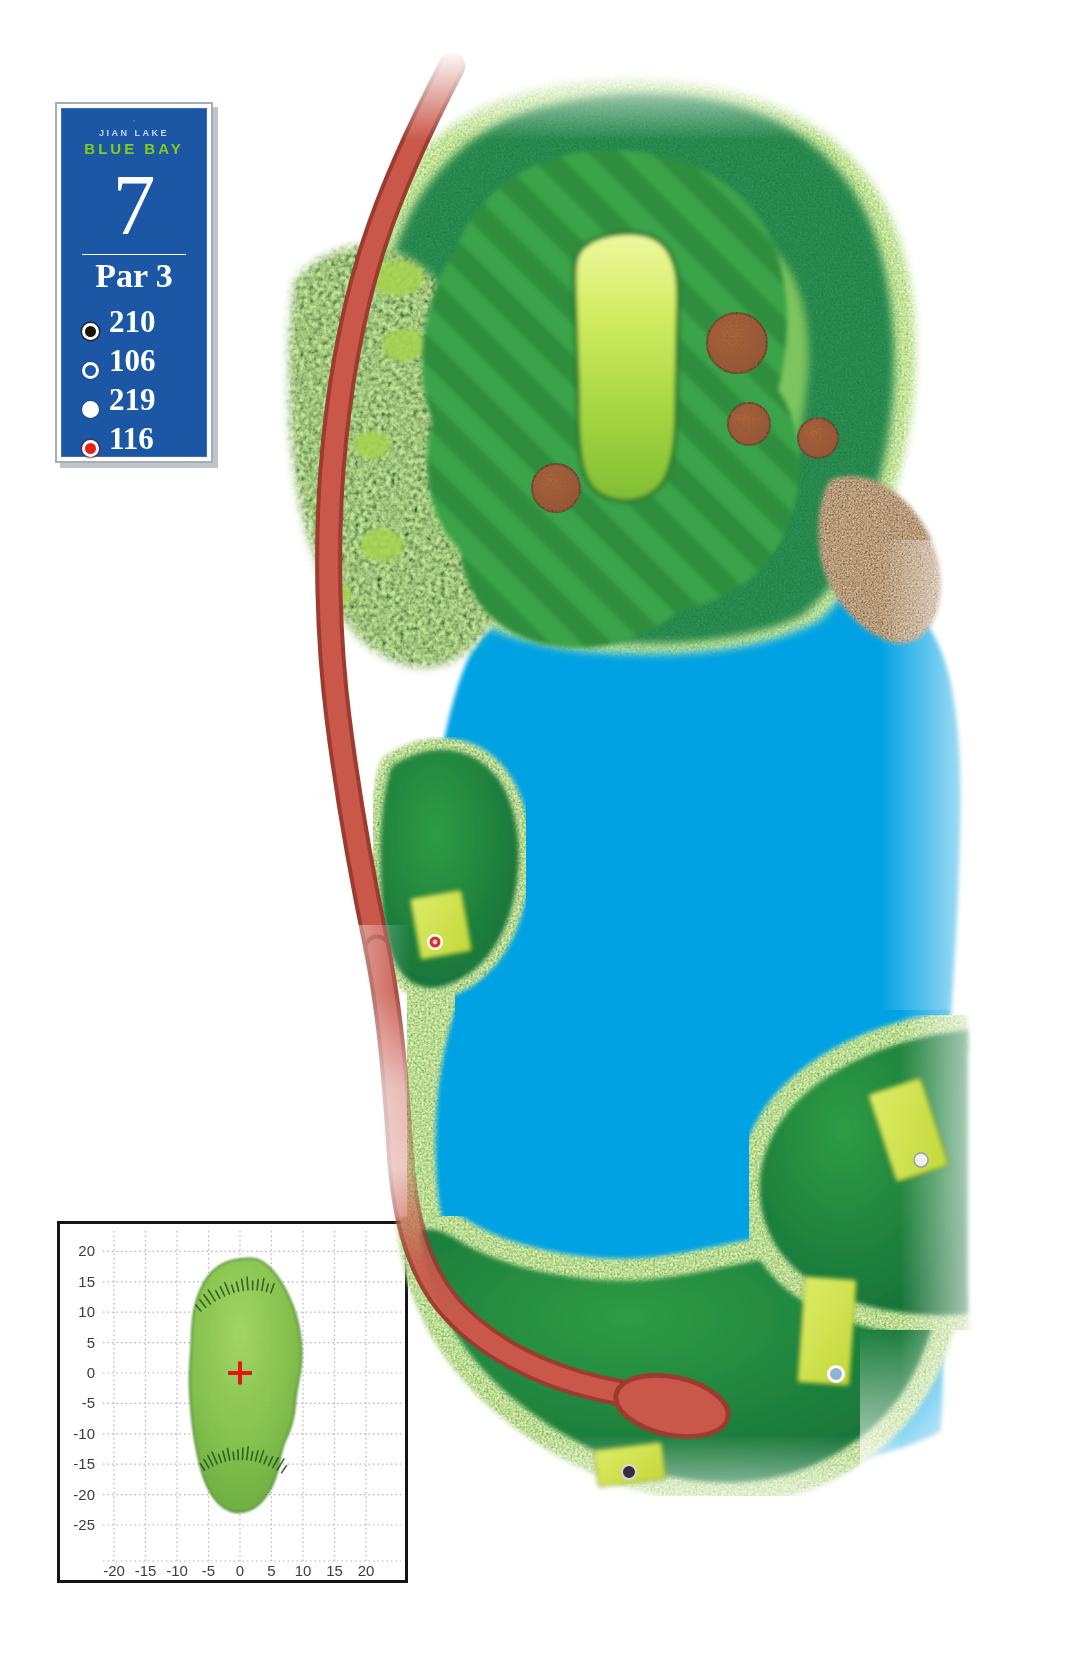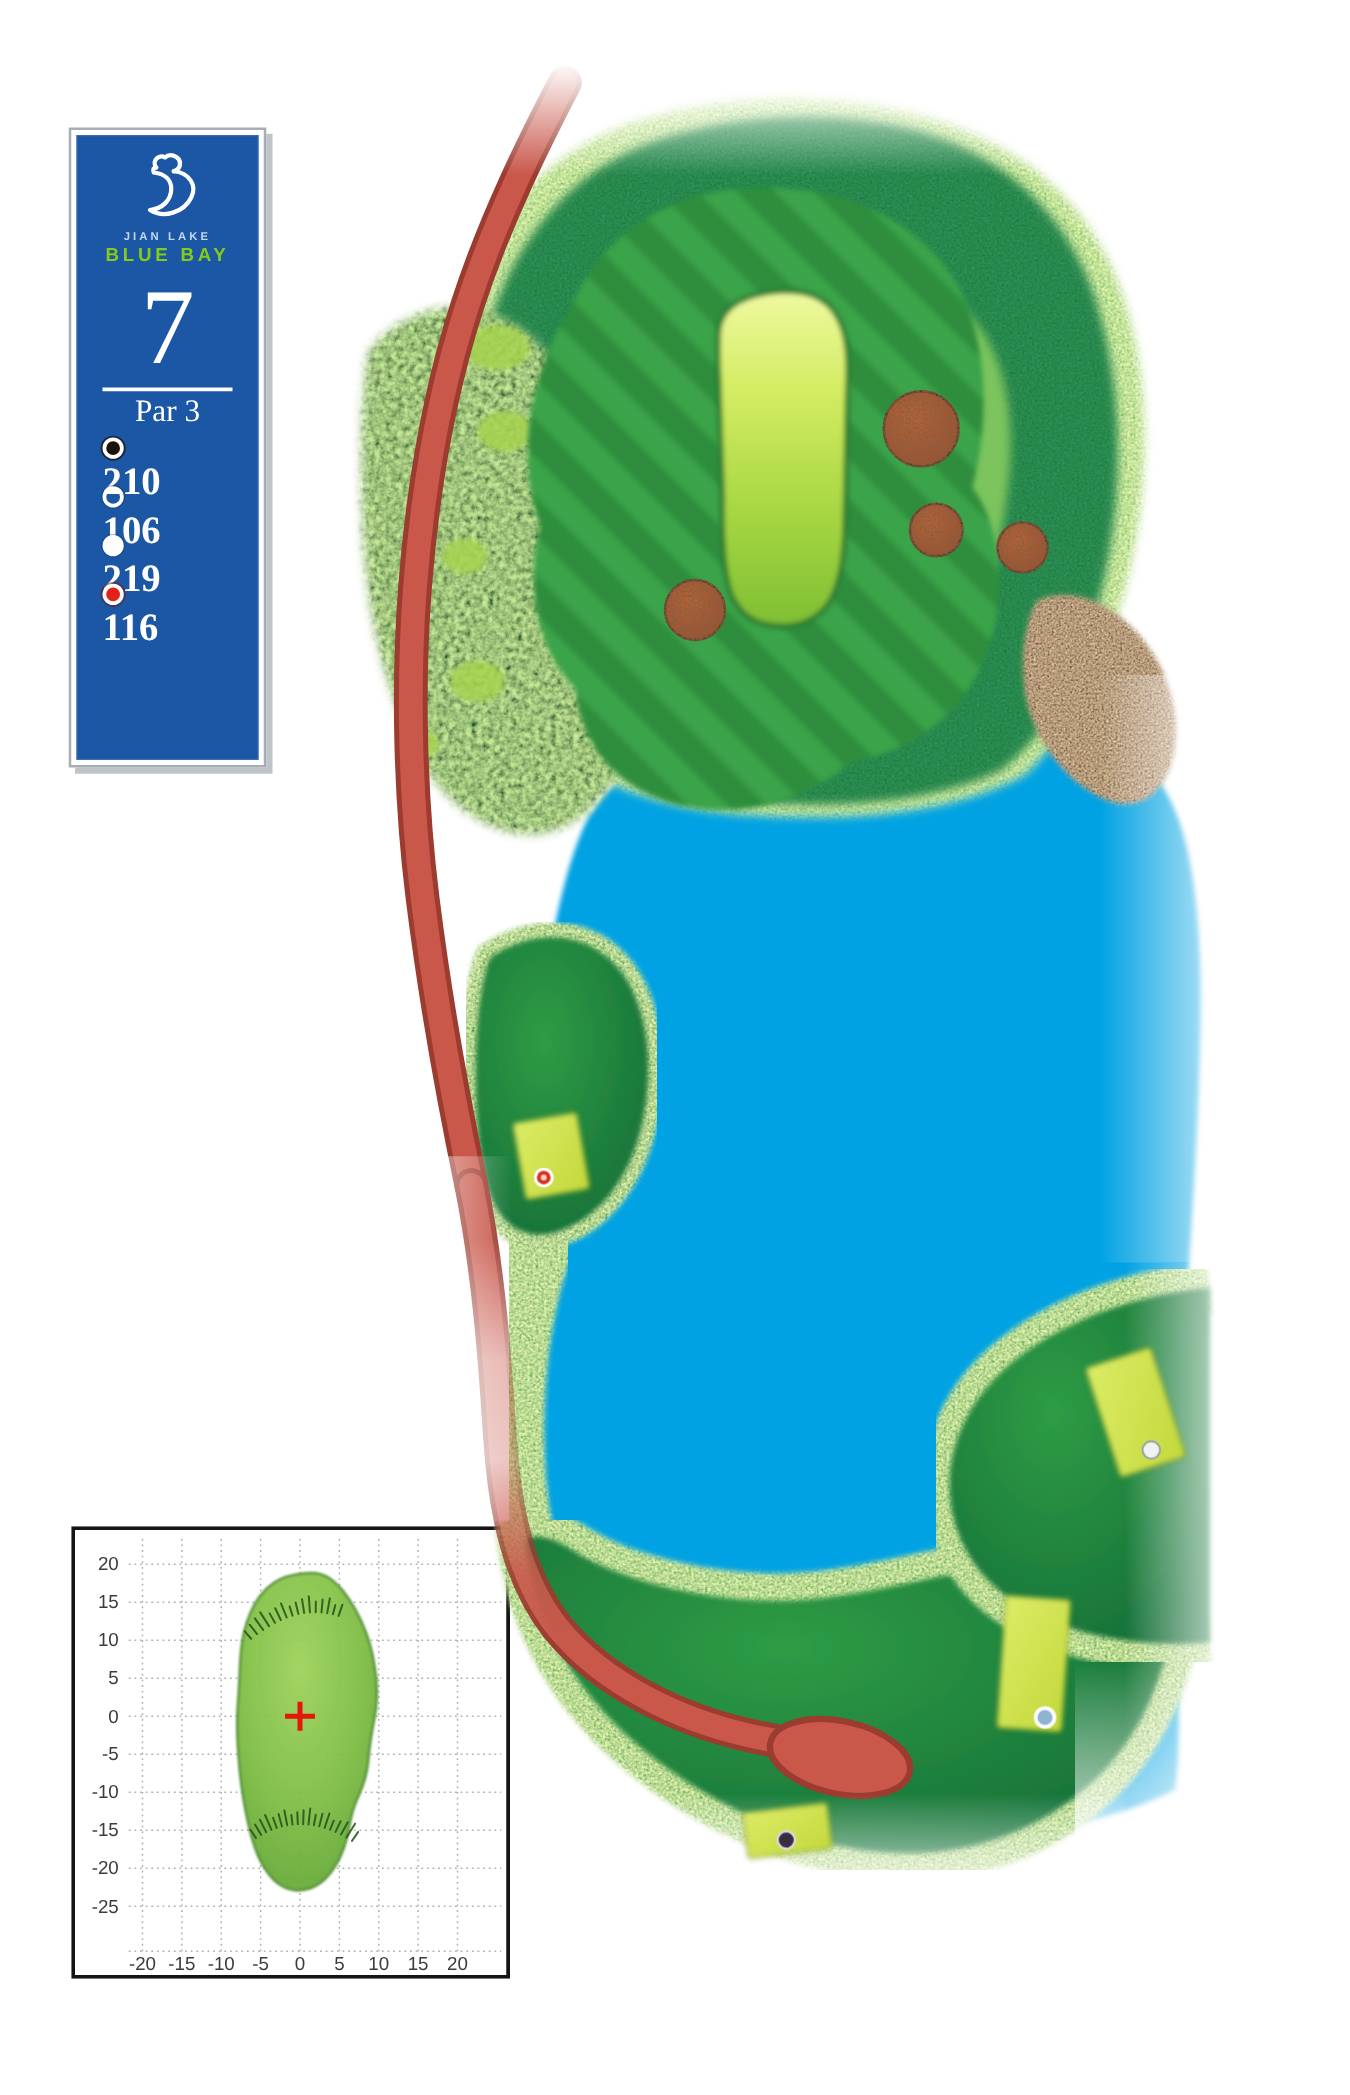--- a/index.html
+++ b/index.html
@@ -3,31 +3,31 @@
 <meta charset="utf-8">
 <style>
   html,body{margin:0;padding:0;background:#ffffff;}
   .page{position:relative;width:1080px;height:1676px;background:#ffffff;overflow:hidden;
         font-family:"Liberation Sans",sans-serif;}
 
   
   .scorecard{position:absolute;left:55px;top:102px;width:146px;background:#ffffff;
     border:2px solid #A7ADB5;padding:4px;z-index:3;
     box-shadow:5px 5px 0 rgba(130,138,148,.5);}
-  .sc-panel{background:#1B57A4;height:500px;display:flex;flex-direction:column;align-items:center;
+  .sc-panel{background:#1B57A4;height:349px;display:flex;flex-direction:column;align-items:center;
     box-shadow:inset 0 0 0 1px rgba(255,255,255,.15);}
   .sc-logo{margin-top:12px;width:66px;height:58px;}
   .sc-club1{margin-top:6px;font-size:9px;letter-spacing:2.5px;color:#C3D7F0;font-weight:bold;}
   .sc-club2{margin-top:2px;font-size:15px;letter-spacing:3px;color:#84cc16;font-weight:bold;}
   .sc-hole{font-family:"Liberation Serif",serif;font-size:86px;line-height:.95;color:#ffffff;
     margin-top:8px;font-weight:400;}
   .sc-rule{width:104px;height:3px;background:#ffffff;margin:7px 0 3px 0;}
-  .sc-par{font-family:"Liberation Serif",serif;font-weight:normal;font-size:25px;color:#ffffff;}
+  .sc-par{font-family:"Liberation Serif",serif;font-weight:bold;font-size:34px;color:#ffffff;}
   .sc-tees{margin-top:6px;display:flex;flex-direction:column;}
-  .sc-tee-row{display:flex;align-items:flex-start;height:39px;width:104px;flex-direction:column;}
+  .sc-tee-row{display:flex;align-items:flex-end;height:39px;width:104px;gap:10px;}
   .dot{width:11px;height:11px;border-radius:50%;border:3px solid #ffffff;flex:0 0 auto;}
   .dot-black{background:#1C1106;box-shadow:0 0 0 1.5px rgba(25,25,25,.8);}
   .dot-hollow{background:transparent;box-shadow:0 0 0 1px rgba(20,40,80,.35);}
   .dot-white{background:#ffffff;box-shadow:0 0 0 1px rgba(20,40,80,.3);}
   .dot-red{background:#E32119;box-shadow:0 0 0 1.5px rgba(120,20,10,.5);}
   .sc-dist{font-family:"Liberation Serif",serif;font-weight:bold;font-size:31px;color:#ffffff;}
 
   
   .inset{position:absolute;left:57px;top:1221px;width:309px;height:362px;z-index:1;}
   .inset svg{display:block;}

